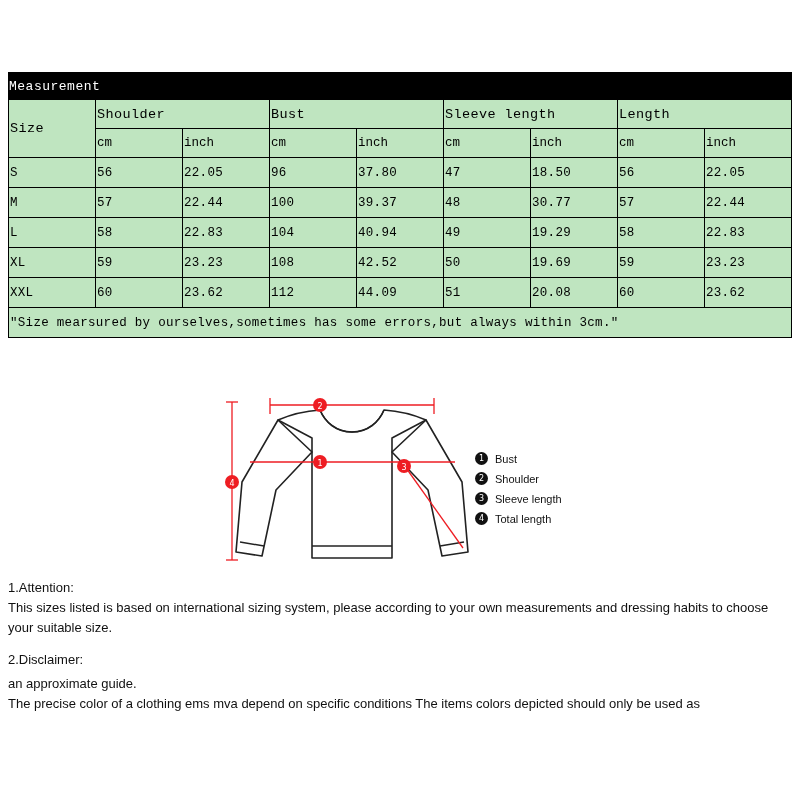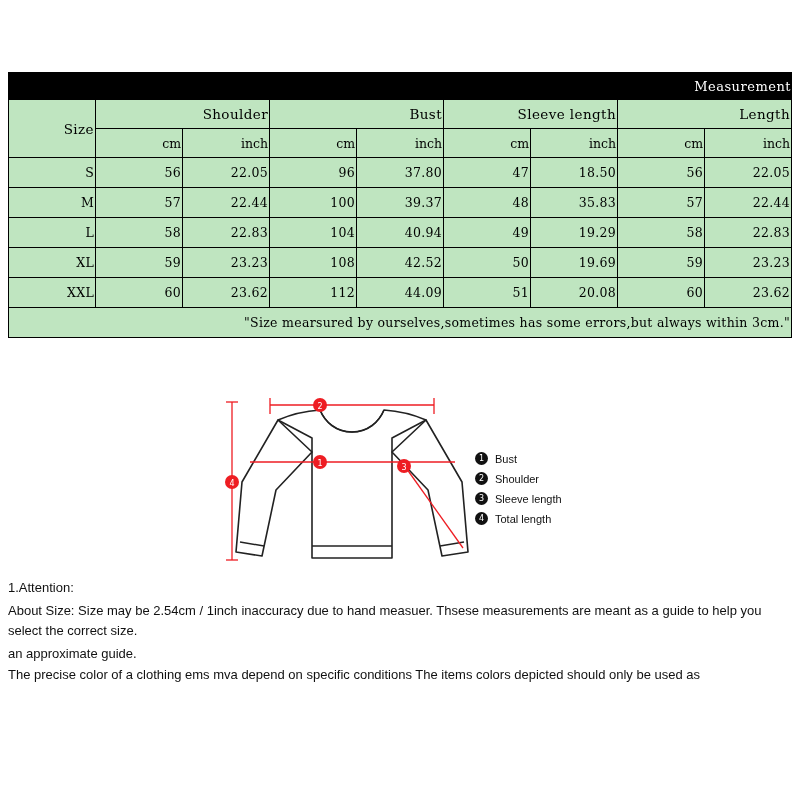--- a/index.html
+++ b/index.html
@@ -24,23 +24,24 @@
     width: 784px;
   }
   table.size-table {
     width: 100%;
     border-collapse: collapse;
     table-layout: fixed;
     font-family: "DejaVu Serif", "Liberation Serif", serif;
   }
   table.size-table td, table.size-table th {
     border: 1px solid #000;
-    text-align: right;
+    text-align: left;
     vertical-align: middle;
     font-weight: normal;
+    font-family: Liberation Mono, monospace;
   }
   .hdr-title {
     background: #000;
     color: #ffffff;
     font-size: 13px;
     letter-spacing: 0.5px;
     height: 22px;
     padding: 2px 0;
   }
   .grp-row td {
@@ -163,21 +164,21 @@
         <td>56</td>
         <td>22.05</td>
       </tr>
       <tr>
         <td>M</td>
         <td>57</td>
         <td>22.44</td>
         <td>100</td>
         <td>39.37</td>
         <td>48</td>
-        <td>35.83</td>
+        <td>30.77</td>
         <td>57</td>
         <td>22.44</td>
       </tr>
       <tr>
         <td>L</td>
         <td>58</td>
         <td>22.83</td>
         <td>104</td>
         <td>40.94</td>
         <td>49</td>
@@ -282,18 +283,19 @@
     </div>
     <div class="legend-row">
       <span class="legend-bullet">4</span>
       <span class="legend-label">Total length</span>
     </div>
   </div>
 </div>
 
 <div class="notes">
   <p>1.Attention:</p>
+  <p>This sizes listed is based on international sizing system, please according to your own measurements and dressing habits to choose your suitable size.</p>
   <div class="spacer-sm"></div>
-  <p>About Size: Size may be 2.54cm / 1inch inaccuracy due to hand measuer. Thsese measurements are meant as a guide to help you select the correct size.</p>
+  <p class="head">2.Disclaimer:</p>
   <div class="spacer-sm"></div>
   <p>an approximate guide.</p>
   <p>The precise color of a clothing ems mva depend on specific conditions The items colors depicted should only be used as</p>
 </div>
 
 </body></html>

